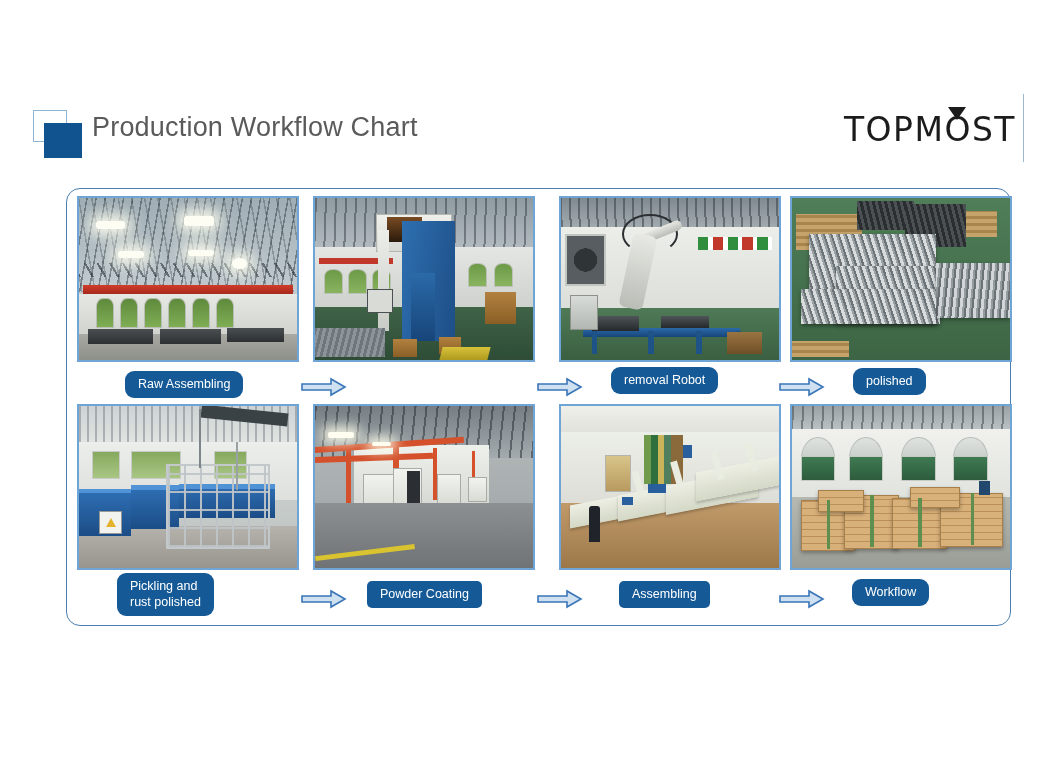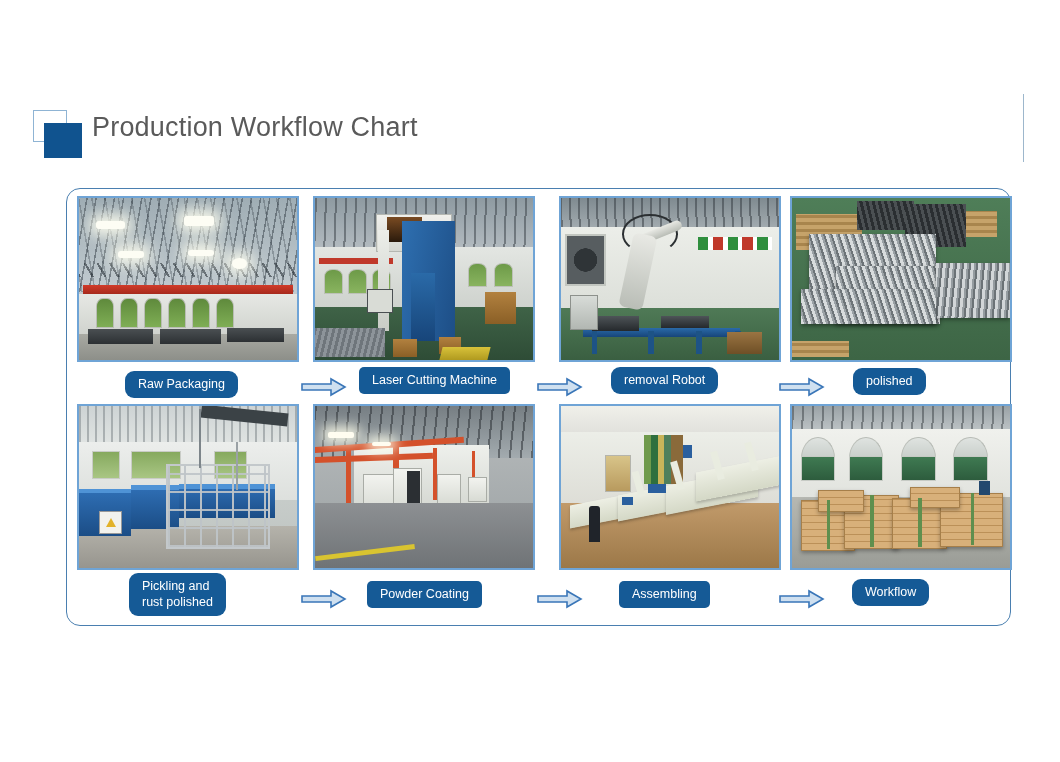--- a/index.html
+++ b/index.html
@@ -342,20 +342,21 @@
 <div class="header">
 
   <div class="title-icon">
     <div class="sq-outline"></div>
     <div class="sq-fill"></div>
   </div>
 
   <div class="page-title">Production Workflow Chart</div>
 
   <div class="logo-wrap">
+    <div class="logo-text">TOPMOST</div>
     <div class="logo-m-mark"></div>
   </div>
   <div class="logo-divider"></div>
 </div>
 
 <div class="flow-container">
 
   <div class="flow-row row-1">
 
     <div class="step s1">
@@ -378,21 +379,21 @@
             <div class="win" style="left:52%;"></div>
               <div class="win" style="left:63%;"></div>
             <div class="floor"></div>
             <div class="stock" style="left:4%;width:30%;"></div>
             <div class="stock" style="left:37%;width:28%;"></div>
             <div class="stock" style="left:68%;width:26%;bottom:11%;"></div>
           </div>
         </div>
       </div>
       <div class="chip round" style="left:48px; top:178px;">
-        <span>Raw Packaging</span>
+        <span>Raw Assembling</span>
       </div>
       <div class="arrow" style="left:224px; top:184px;">
         <svg width="46" height="20" viewBox="0 0 46 20">
           <path d="M1 7 H30 V2 L44 10 L30 18 V13 H1 Z" fill="#cfe0f0" stroke="#3a76b8" stroke-width="1.6"></path>
         </svg>
       </div>
     </div>
 
     <div class="step s2">
       <div class="photo">
@@ -414,23 +415,20 @@
               <div class="mach-blu2"></div>
             <div class="bed"></div>
             <div class="ctrl"></div>
             <div class="box" style="left:36%;bottom:2%;width:11%;height:11%;"></div>
             <div class="box" style="left:57%;bottom:4%;width:10%;height:10%;"></div>
             <div class="box" style="left:78%;top:58%;width:14%;height:20%;"></div>
             <div class="yellow"></div>
           </div>
         </div>
       </div>
-      <div class="chip soft" style="left:46px; top:174px;">
-        <span>Laser Cutting Machine</span>
-      </div>
       <div class="arrow" style="left:224px; top:184px;">
         <svg width="46" height="20" viewBox="0 0 46 20">
           <path d="M1 7 H30 V2 L44 10 L30 18 V13 H1 Z" fill="#cfe0f0" stroke="#3a76b8" stroke-width="1.6"></path>
         </svg>
       </div>
     </div>
 
     <div class="step s3">
       <div class="photo">
         <div class="inner">
@@ -509,21 +507,21 @@
             <div class="tanktop" style="left:46%;top:48%;width:44%;height:3%;"></div>
             <div class="rack"></div>
             <div class="warn">
                 <i></i>
               </div>
             <div class="obj" style="left:55%;top:2%;width:2px;height:36%;background:#7d858a;"></div>
             <div class="obj" style="left:72%;top:22%;width:2px;height:30%;background:#9aa1a5;"></div>
           </div>
         </div>
       </div>
-      <div class="chip round" style="left:52px; top:172px; line-height:1.25; text-align:left;">
+      <div class="chip round" style="left:40px; top:172px; line-height:1.25; text-align:left;">
         <span>Pickling and</span><br>
         <span>rust polished</span>
       </div>
       <div class="arrow" style="left:224px; top:188px;">
         <svg width="46" height="20" viewBox="0 0 46 20">
           <path d="M1 7 H30 V2 L44 10 L30 18 V13 H1 Z" fill="#cfe0f0" stroke="#3a76b8" stroke-width="1.6"></path>
         </svg>
       </div>
     </div>
 

